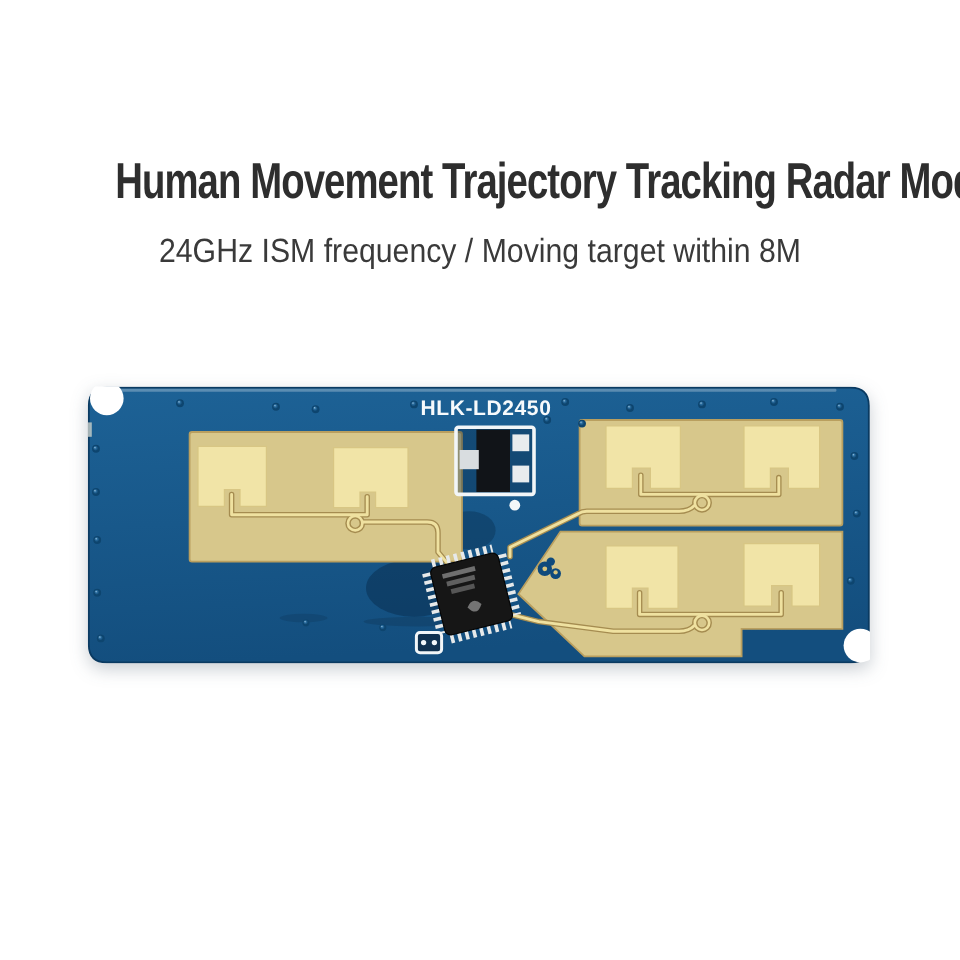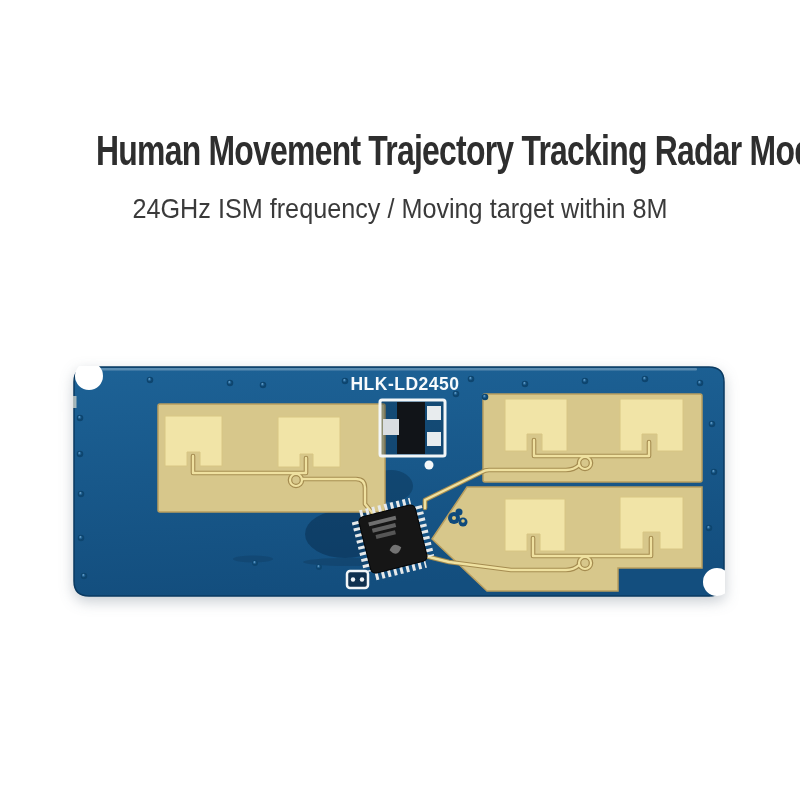--- a/index.html
+++ b/index.html
@@ -4,21 +4,21 @@
 <style>
   html,body{margin:0;padding:0;background:#ffffff;}
   .canvas{position:relative;width:800px;height:800px;background:#ffffff;overflow:hidden;
           font-family:"Liberation Sans", sans-serif;}
   .title{position:absolute;left:0;right:0;top:127px;margin:0;text-align:center;
          font-size:42px;font-weight:bold;letter-spacing:-1px;color:#2e2e2e;
          white-space:nowrap;transform:scaleX(0.76);transform-origin:50% 50%;}
   .subtitle{position:absolute;left:0;right:0;top:193px;text-align:center;
          font-size:28px;font-weight:400;color:#3a3a3a;white-space:nowrap;
          transform:scaleX(0.9);transform-origin:50% 50%;}
-  .photo{position:absolute;left:73px;top:322px;width:652px;height:231px;margin-top:44px;}
+  .photo{position:absolute;left:73px;top:322px;width:652px;height:231px;}
   .photo svg{display:block;filter:drop-shadow(0 5px 7px rgba(40,60,80,0.25));}
   .patch{stroke:#d8c684;stroke-width:1;}
   .gold-block{stroke:#b99f5f;stroke-width:1.5;}
   .trace-under{fill:none;stroke:#a58c50;stroke-width:4.6;stroke-linecap:round;stroke-linejoin:round;}
   .trace-over{fill:none;stroke:#efe1a0;stroke-width:2.4;stroke-linecap:round;stroke-linejoin:round;}
   .curl-under{fill:none;stroke:#a58c50;stroke-width:4.6;}
   .curl-over{fill:none;stroke:#efe1a0;stroke-width:2.2;}
   .pins{stroke:#e6e9ea;stroke-width:7;stroke-dasharray:3 3.3;}
   .silk{font-family:"Liberation Sans", sans-serif;font-weight:bold;font-size:17.5px;letter-spacing:0.5px;}
 </style>

